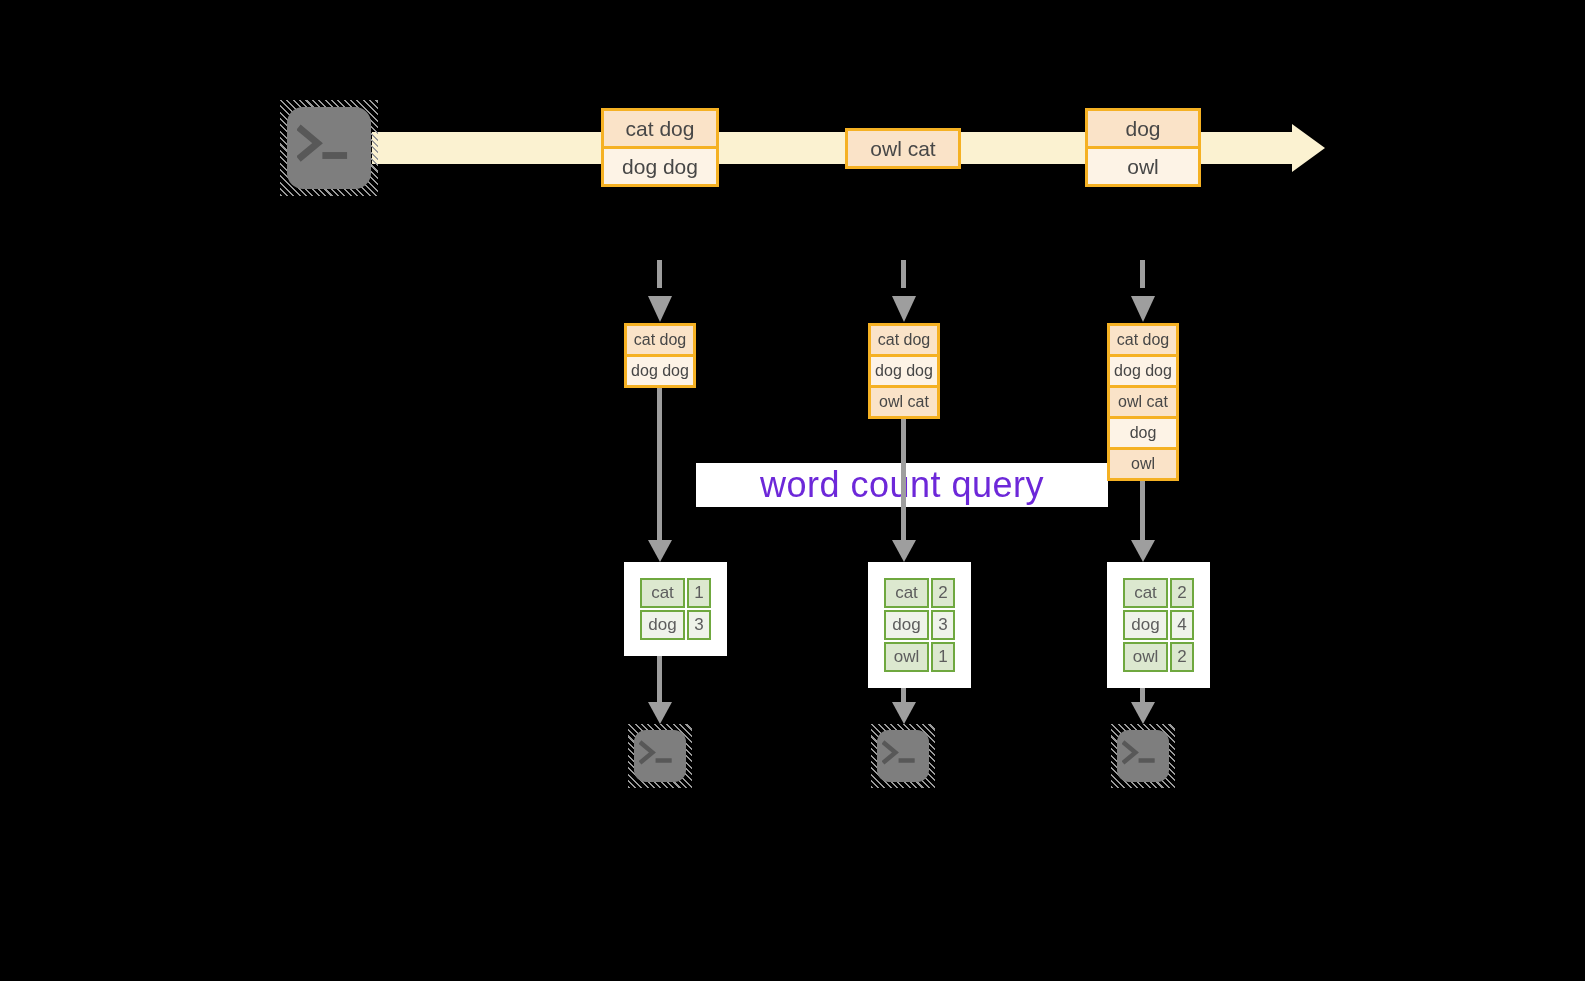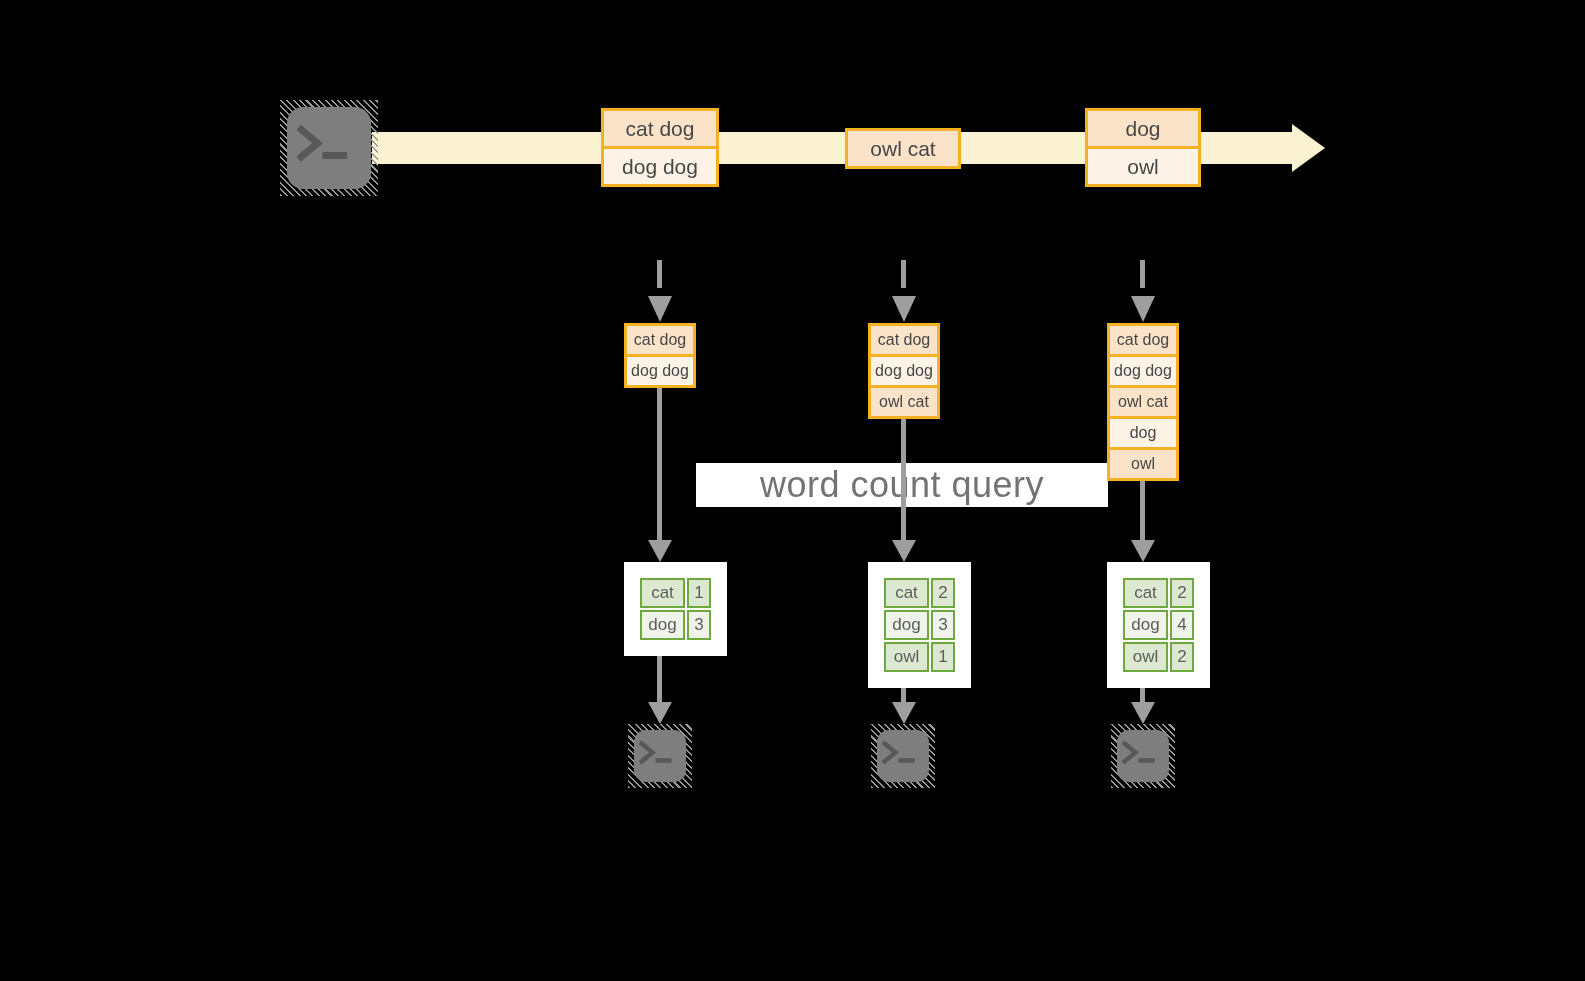--- a/index.html
+++ b/index.html
@@ -24,21 +24,21 @@
   
   .dash-seg{position:absolute;width:5px;height:28px;background:#9e9e9e;z-index:2;}
   .head-down{position:absolute;width:0;height:0;z-index:2;
     border-left:12px solid transparent;border-right:12px solid transparent;border-top:26px solid #9e9e9e;}
   .head-down.sm{border-left-width:12px;border-right-width:12px;border-top-width:22px;}
   
   .vline{position:absolute;width:5px;background:#9e9e9e;z-index:2;}
   
   .query-band{position:absolute;left:696px;top:463px;width:412px;height:44px;background:#fff;z-index:1;
     display:flex;align-items:center;justify-content:center;}
-  .query-band span{font-size:36px;font-weight:300;color:#737373;letter-spacing:.5px;}
+  .query-band span{font-size:36px;font-weight:300;color:#6d28d9;letter-spacing:.5px;}
   
   .gtable{position:absolute;z-index:3;background:#fff;padding:16px;
     display:grid;grid-template-columns:45px 24px;gap:2px;}
   .gcell{box-sizing:border-box;height:30px;border:2.5px solid #6fa83f;
     display:flex;align-items:center;justify-content:center;font-size:17px;color:#5d5d5d;}
   .g-dark{background:#dce8cf;}
   .g-light{background:#eff3ea;}
   
   .term{position:absolute;z-index:3;
     background:repeating-linear-gradient(45deg,#9a9a9a 0 1.5px,transparent 1.5px 4.5px);}

